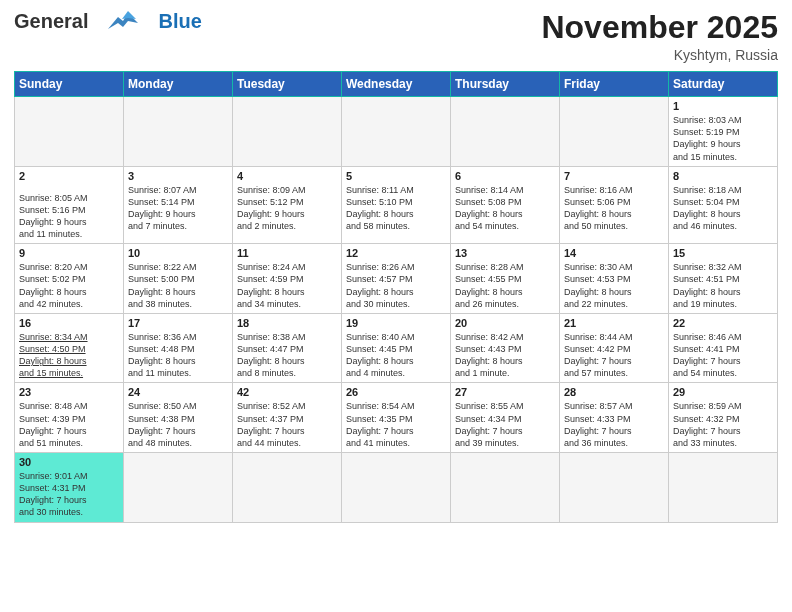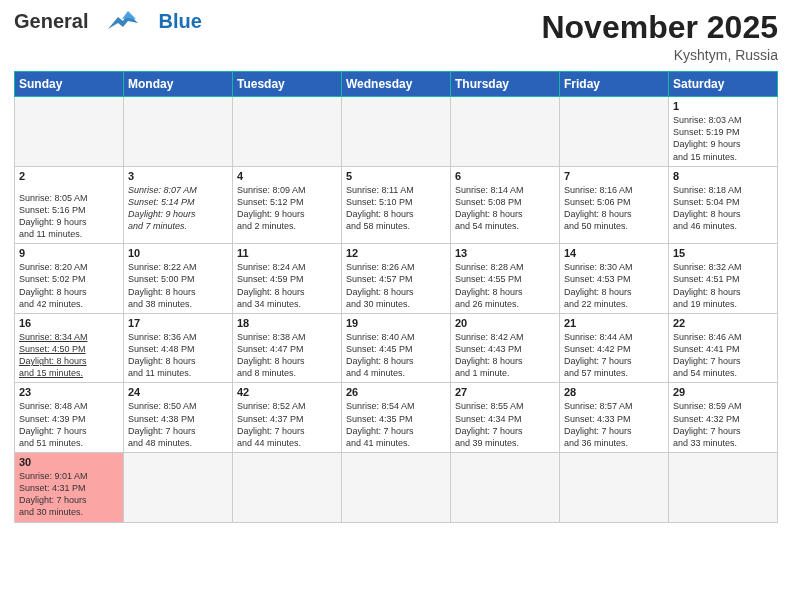--- a/index.html
+++ b/index.html
@@ -90,21 +90,21 @@
     }
     .day-info {
       font-size: 9px;
       color: #333;
       line-height: 1.35;
     }
     .last-row td {
       background: #f5f5f5;
     }
     .last-row td.has-data {
-      background: #fca5a5;
+      background: #5eead4;
     }
   </style>
 </head>
 <body>
 
 <div class="header">
   <div class="logo">
     <div class="logo-top">
       <span class="logo-general">General</span>
       <svg class="logo-bird" viewBox="0 0 30 22" xmlns="http://www.w3.org/2000/svg">
@@ -151,21 +151,21 @@
       <tr>
         <td>
           <span class="day-number">2</span>
           <div class="day-info" style="white-space: pre-line; margin-top: 10px;">Sunrise: 8:05 AM
 Sunset: 5:16 PM
 Daylight: 9 hours
 and 11 minutes.</div>
         </td>
         <td>
           <span class="day-number">3</span>
-          <div class="day-info" style="white-space: pre-line; font-style: italic;">Sunrise: 8:07 AM
+          <div class="day-info" style="white-space: pre-line;">Sunrise: 8:07 AM
 Sunset: 5:14 PM
 Daylight: 9 hours
 and 7 minutes.</div>
         </td>
         <td>
           <span class="day-number">4</span>
           <div class="day-info" style="white-space: pre-line;">Sunrise: 8:09 AM
 Sunset: 5:12 PM
 Daylight: 9 hours
 and 2 minutes.</div>

